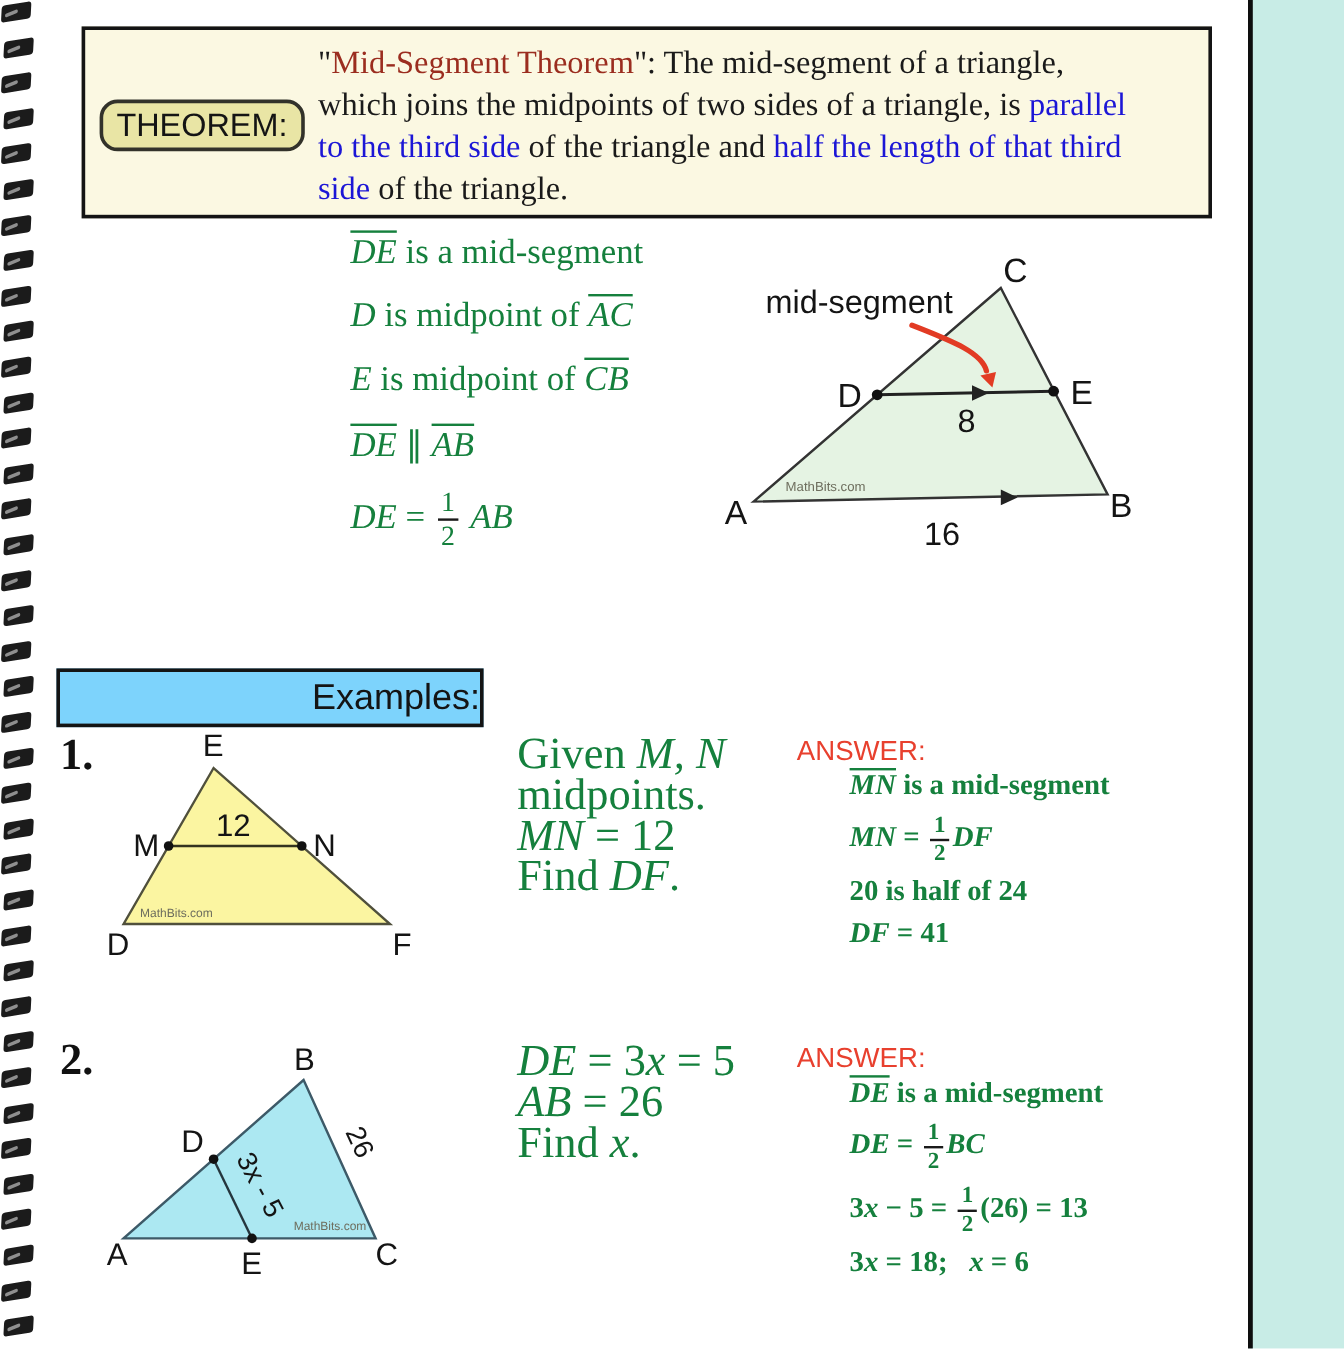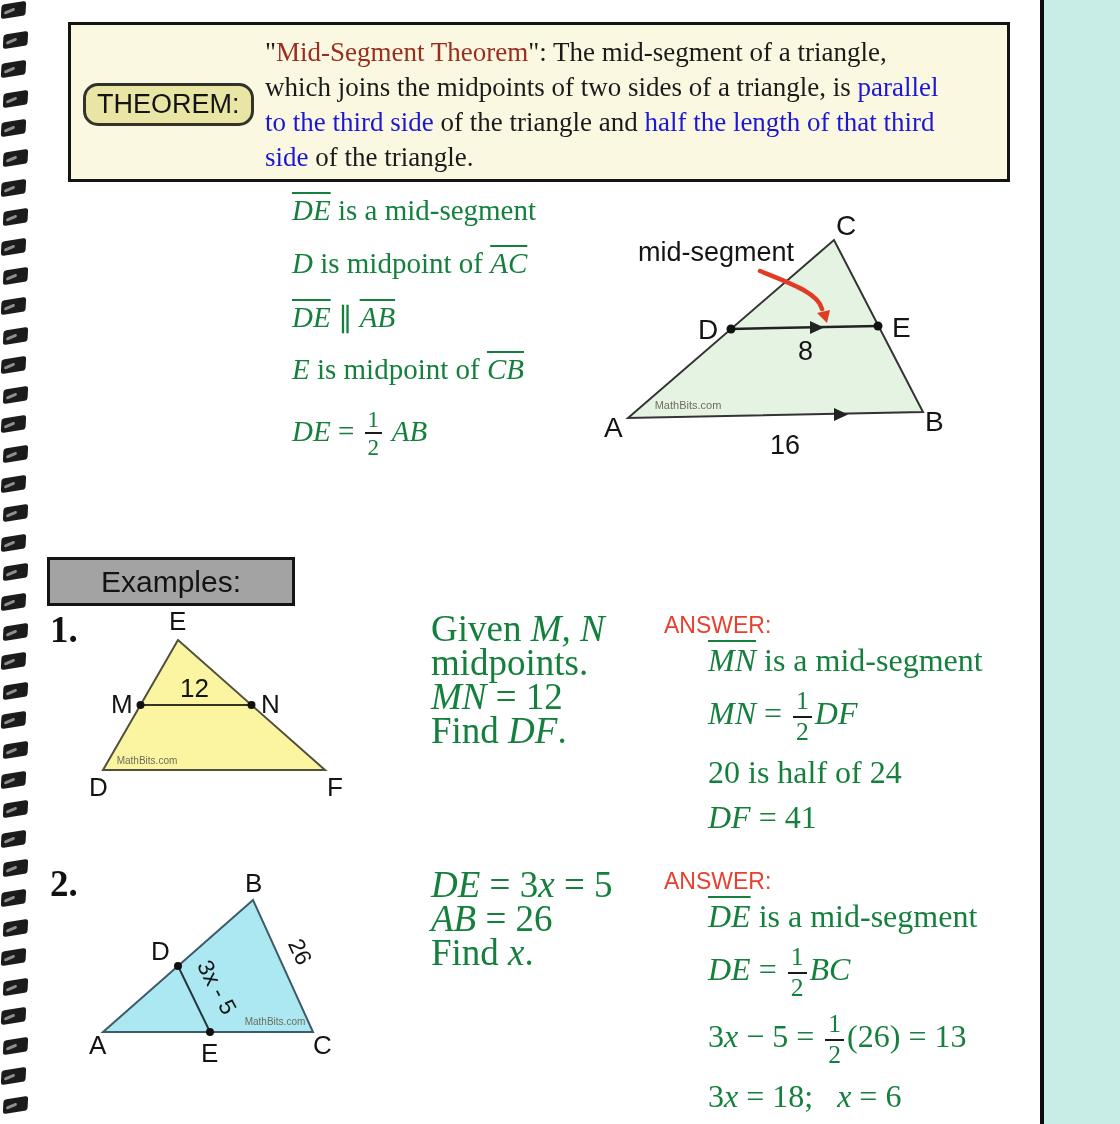--- a/index.html
+++ b/index.html
@@ -23,29 +23,29 @@
   .theorem-label{position:absolute;left:12px;top:58px;background:#e9e5a5;border:3px solid #32322a;
         border-radius:15px;padding:3px 11px;font-family:"Liberation Sans",sans-serif;
         font-size:27px;color:#141414;}
   .theorem-text{position:absolute;left:194px;top:10px;width:740px;font-size:27px;line-height:35px;}
 
   
   .props{position:absolute;left:248px;top:194px;width:320px;font-size:29px;}
   .props .mathline{margin-bottom:13px;min-height:40px;}
 
   
-  .examples-box{position:absolute;left:47px;top:557px;width:248px;height:49px;background:#a3a3a3;
-        border:3px solid #141414;box-sizing:border-box;text-align:center;}
+  .examples-box{position:absolute;left:47px;top:557px;width:356px;height:49px;background:#7dd3fc;
+        border:3px solid #141414;box-sizing:border-box;text-align:right;}
   .examples-box span{font-family:"Liberation Sans",sans-serif;font-size:30px;line-height:43px;color:#141414;}
 
   .ex-number{position:absolute;font-size:37px;font-weight:bold;color:#111;}
   .given{position:absolute;left:387px;width:270px;font-size:37px;line-height:34px;}
   .answer{position:absolute;left:664px;width:330px;}
   .answer-label{font-family:"Liberation Sans",sans-serif;font-size:23px;color:#e8402e;margin-bottom:3px;}
-  .answer .mathline{font-size:32px;margin-bottom:8px;}
+  .answer .mathline{font-size:24px;margin-bottom:8px;font-weight:bold;}
 
   
   .mathline{color:#15803d;margin-left:44px;}
   .tok-i{font-style:italic;}
   .tok-ovl{font-style:italic;text-decoration:overline;text-decoration-thickness:1.5px;}
   .frac{display:inline-block;vertical-align:-0.48em;text-align:center;margin:0 3px;font-style:normal;}
   .frac .n{display:block;border-bottom:2px solid #1a1a1a;padding:0 3px;font-size:0.8em;line-height:1.12;}
   .frac .d{display:block;font-size:0.8em;line-height:1.12;}
 
   svg{position:absolute;}
@@ -101,22 +101,22 @@
   <div class="teal-strip"></div>
 
   <div class="theorem-box">
     <div class="theorem-label">THEOREM:</div>
     <div class="theorem-text"><span style="color: rgb(26, 26, 26);">"</span><span style="color: rgb(155, 45, 31);">Mid-Segment Theorem</span><span style="color: rgb(26, 26, 26);">": The mid-segment of a triangle,</span><br><span style="color: rgb(26, 26, 26);">which joins the midpoints of two sides of a triangle, is </span><span style="color: rgb(28, 22, 214);">parallel</span><br><span style="color: rgb(28, 22, 214);">to the third side</span><span style="color: rgb(26, 26, 26);"> of the triangle and </span><span style="color: rgb(28, 22, 214);">half the length of that third</span><br><span style="color: rgb(28, 22, 214);">side</span><span style="color: rgb(26, 26, 26);"> of the triangle.</span></div>
   </div>
 
   <div class="props">
     <div class="mathline"><span class="tok-ovl">DE</span><span class="tok-r"> is a mid-segment</span></div>
     <div class="mathline"><span class="tok-i">D</span><span class="tok-r"> is midpoint of </span><span class="tok-ovl">AC</span></div>
+    <div class="mathline"><span class="tok-i">E</span><span class="tok-r"> is midpoint of </span><span class="tok-ovl">CB</span></div>
     <div class="mathline"><span class="tok-ovl">DE</span><span class="tok-r"> ∥ </span><span class="tok-ovl">AB</span></div>
-    <div class="mathline"><span class="tok-i">E</span><span class="tok-r"> is midpoint of </span><span class="tok-ovl">CB</span></div>
     <div class="mathline"><span class="tok-i">DE</span><span class="tok-r"> = </span><span class="frac"><span class="n">1</span><span class="d">2</span></span><span class="tok-i"> AB</span></div>
   </div>
 
   <svg style="left:598px;top:213px" width="345" height="250" viewBox="0 0 345 250">
     <polygon points="30,205 236,27 325,199" fill="#e5f3e3" stroke="#333333" stroke-width="2"></polygon>
     <line x1="133" y1="116" x2="280" y2="113" stroke="#222222" stroke-width="2.5"></line>
     <polygon points="212,108 226,114.5 212,121" fill="#222222"></polygon>
     <polygon points="236,195 250,201.5 236,208" fill="#222222"></polygon>
     <circle cx="133" cy="116" r="4.5" fill="#111111"></circle>
     <circle cx="280" cy="113" r="4.5" fill="#111111"></circle>

